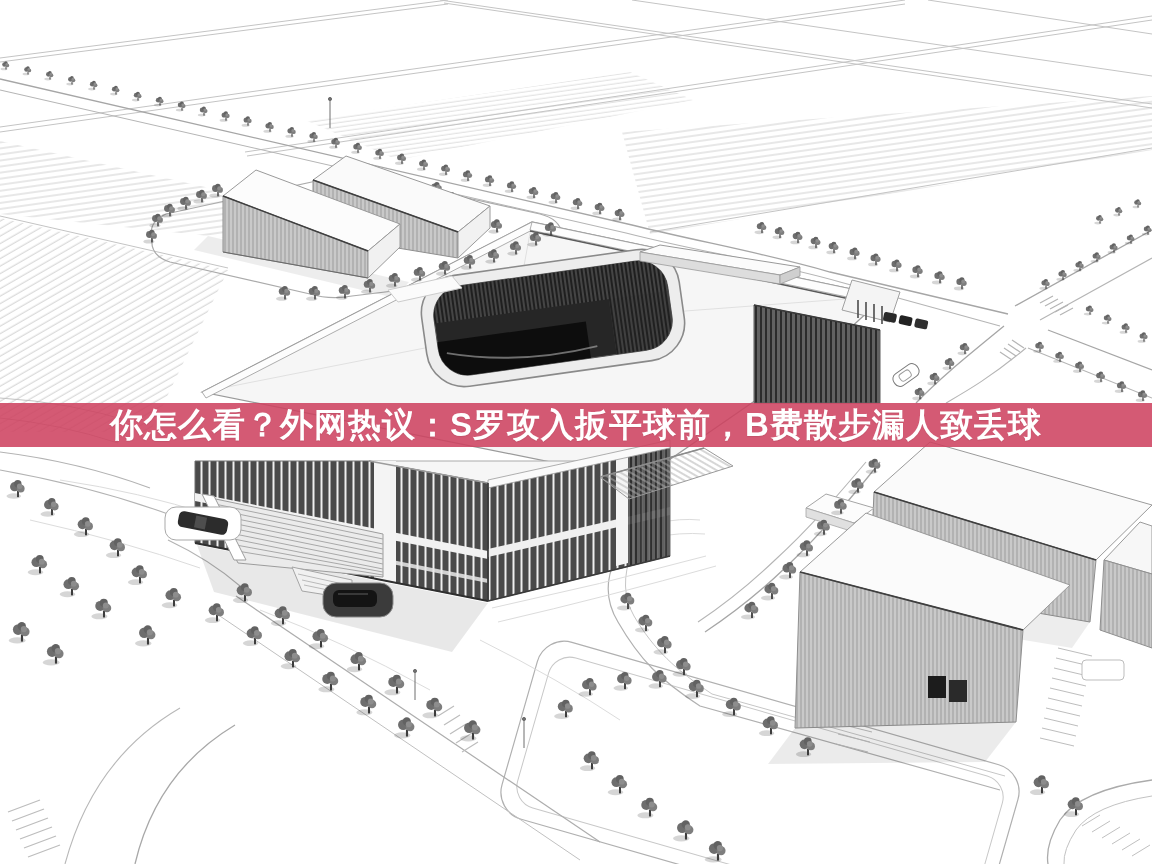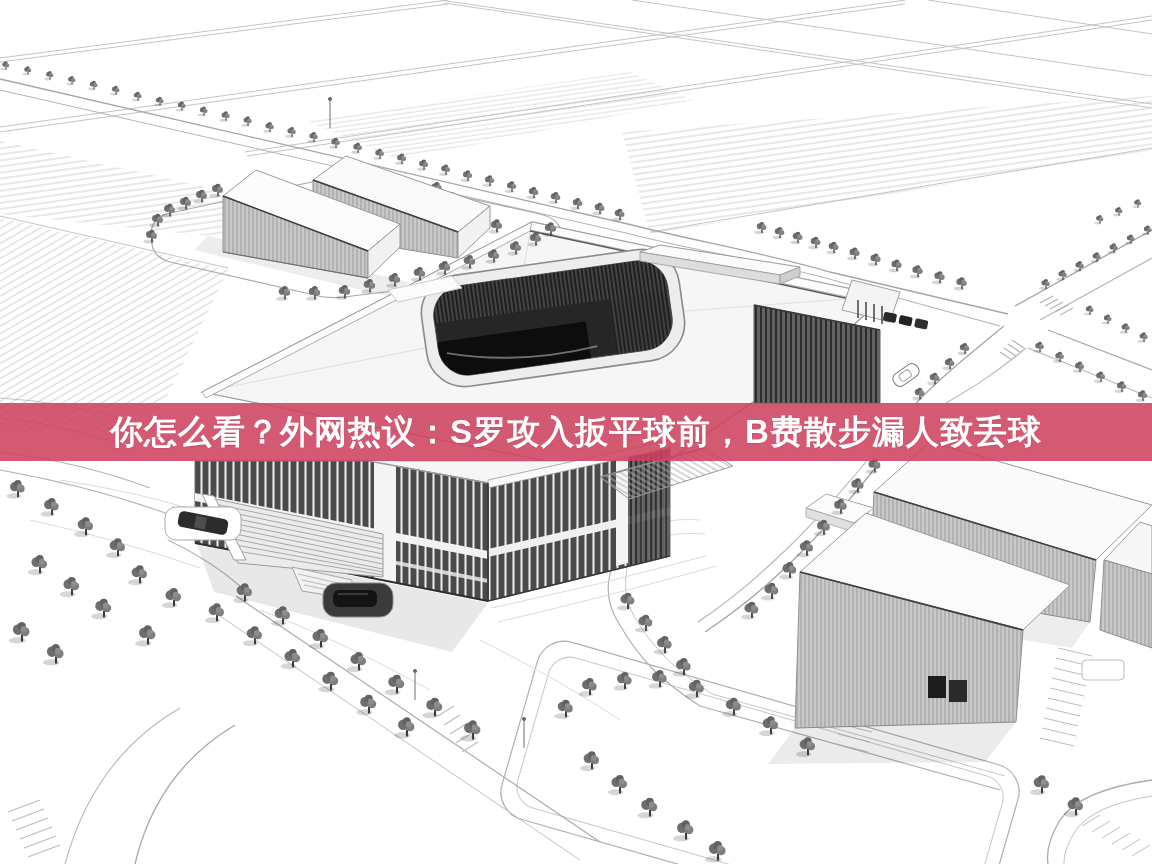--- a/index.html
+++ b/index.html
@@ -2,21 +2,21 @@
 <html><head>
 <meta charset="utf-8">
 <style>
   html,body{margin:0;padding:0;background:#fff;}
   .stage{
     position:relative;width:1152px;height:864px;overflow:hidden;background:#ffffff;
     font-family:"Liberation Sans","DejaVu Sans",sans-serif;
   }
   .stage svg{position:absolute;left:0;top:0;}
   .headline-banner{
-    position:absolute;left:0;top:403px;width:1152px;height:58px;
+    position:absolute;left:0;top:403px;width:1152px;height:44px;
     background:rgba(206,66,95,0.87);
     display:flex;align-items:center;justify-content:center;
     z-index:5;
   }
   .headline-banner span{
     color:#ffffff;font-size:33px;font-weight:700;letter-spacing:1px;white-space:nowrap;
     text-shadow:0 1px 1px rgba(0,0,0,0.08);
   }
 </style>
 </head>

